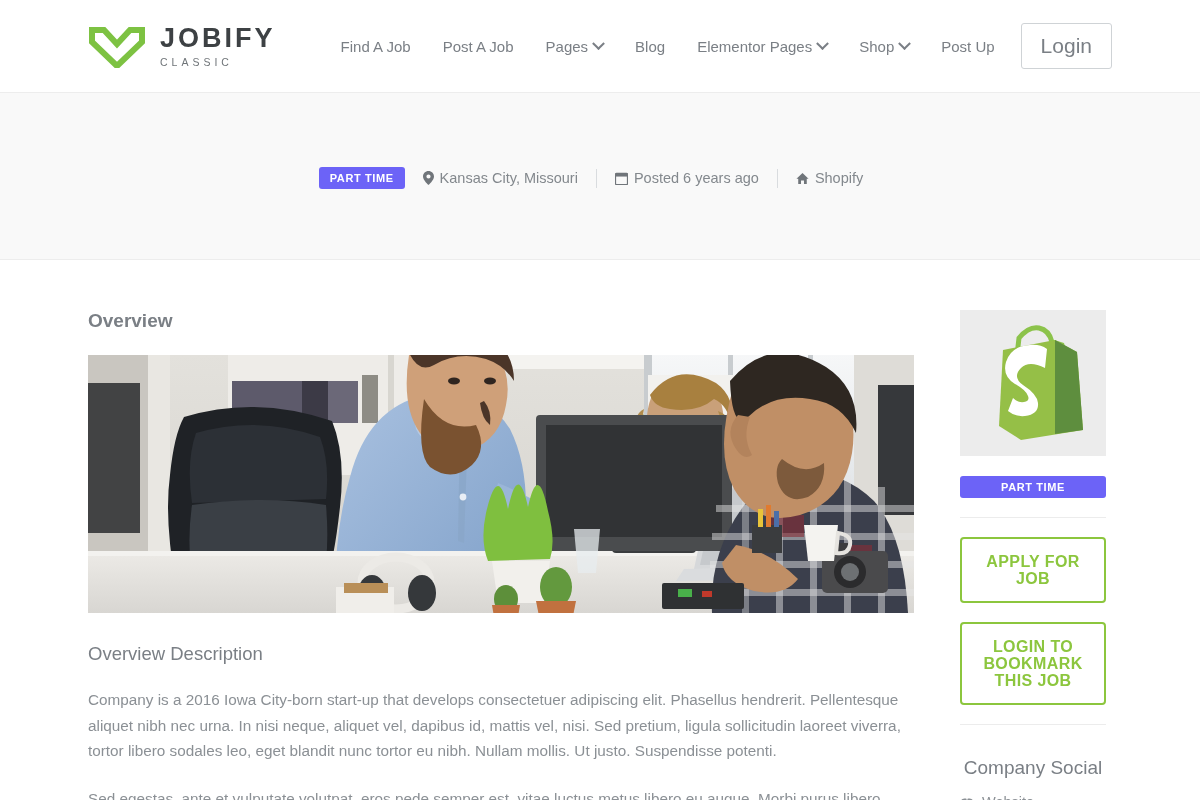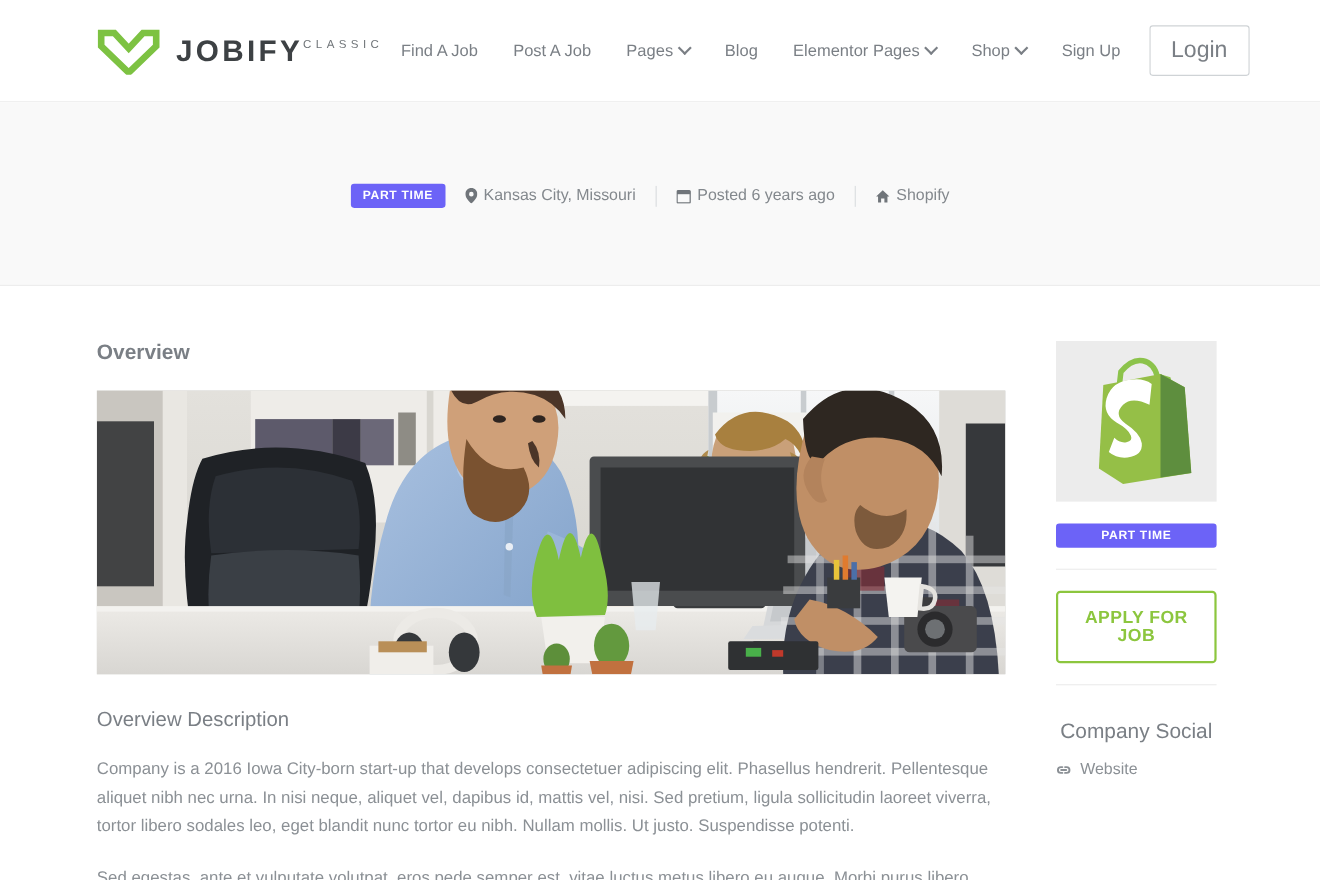--- a/index.html
+++ b/index.html
@@ -15,21 +15,21 @@
   .site-header {
     height: 93px;
     background: #ffffff;
     border-bottom: 1px solid #ededed;
     display: flex;
     align-items: center;
     padding: 0 88px 0 88px;
   }
   .brand { display: flex; align-items: center; gap: 14px; }
   .brand-mark { width: 58px; height: 44px; display: block; }
-  .brand-text { display: flex; flex-direction: row; justify-content: center; }
+  .brand-text { display: flex; flex-direction: column; justify-content: center; }
   .brand-title {
     font-size: 27px; letter-spacing: 3.0px; font-weight: 700;
     color: #3d4144; line-height: 1.05;
   }
   .brand-sub {
     font-size: 10.5px; letter-spacing: 4.0px; color: #6f7478;
     margin-top: 3px; font-weight: 400;
   }
 
   .main-nav {
@@ -244,21 +244,21 @@
     </div>
     <div class="nav-item">
       <span>Elementor Pages</span>
       <span class="caret"></span>
     </div>
     <div class="nav-item">
       <span>Shop</span>
       <span class="caret"></span>
     </div>
     <div class="nav-item">
-      <span>Sign Up</span>
+      <span>Post Up</span>
     </div>
     <button class="nav-login">Login</button>
   </nav>
 </header>
 
 <section class="hero">
   <div class="hero-meta">
     <span class="badge-parttime">PART TIME</span>
 
     <span class="meta-item">
@@ -479,20 +479,21 @@
           <path d="M76 18 l22 12 l6 78 l-28 4 z" fill="#5e8e3e"></path>
           <path d="M66 46 q-16 -8 -24 0 q-9 9 2 17 q14 9 15 18 q1 11 -13 13 q-10 1 -17 -5 l5 -13 q5 5 11 4 q6 -1 4 -6 q-2 -6 -13 -12 q-13 -8 -9 -22 q5 -16 24 -17 q10 -1 17 4 z" fill="#ffffff"></path>
         </svg>
       </span>
     </div>
 
     <div class="side-badge">PART TIME</div>
     <div class="side-divider"></div>
 
     <button class="btn-outline">APPLY FOR JOB</button>
+    <button class="btn-outline tall">LOGIN TO BOOKMARK THIS JOB</button>
 
     <div class="side-divider"></div>
 
     <div class="social-title">Company Social</div>
     <div class="social-list">
       <div class="social-item">
         <svg width="14" height="12" viewBox="0 0 16 12" fill="#8b9095">
           <path d="M5 2h1.6a1 1 0 0 1 0 2H5a2 2 0 1 0 0 4h1.6a1 1 0 0 1 0 2H5A4 4 0 0 1 5 2zm6 0a4 4 0 0 1 0 8H9.4a1 1 0 0 1 0-2H11a2 2 0 1 0 0-4H9.4a1 1 0 0 1 0-2H11zM5.4 5h5.2a1 1 0 0 1 0 2H5.4a1 1 0 0 1 0-2z"></path>
         </svg>
         <span>Website</span>

